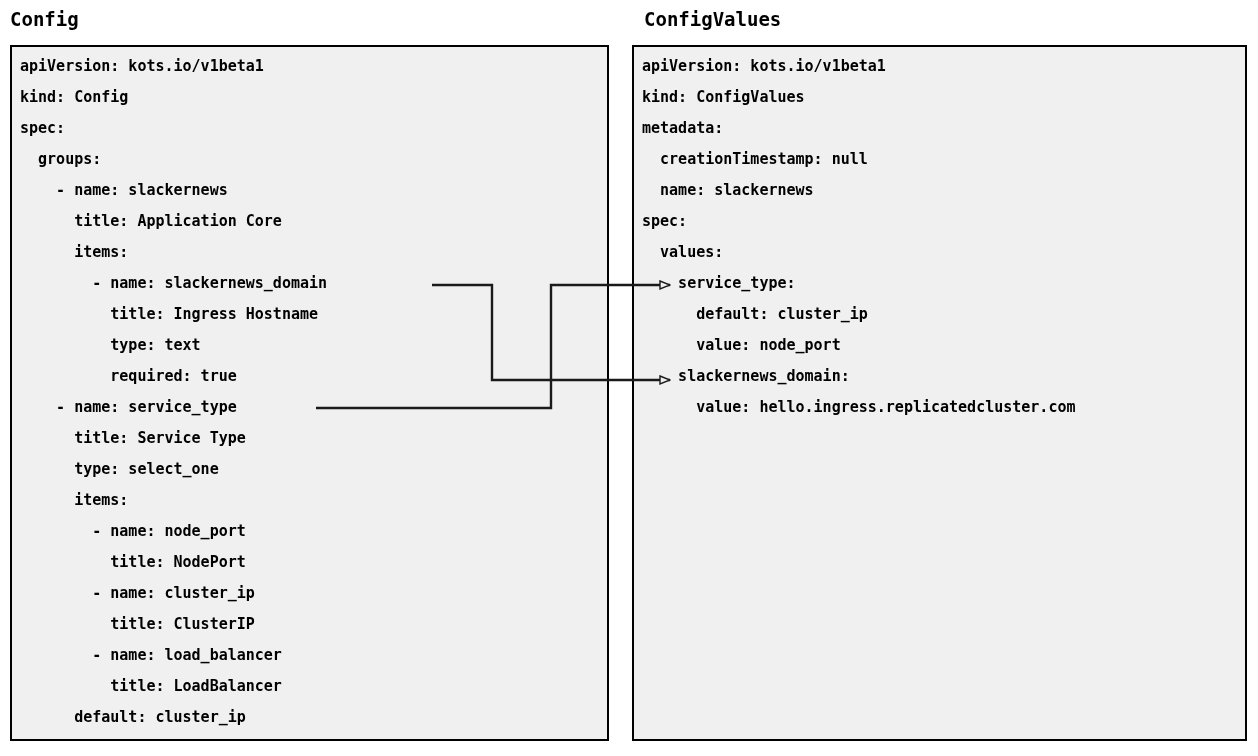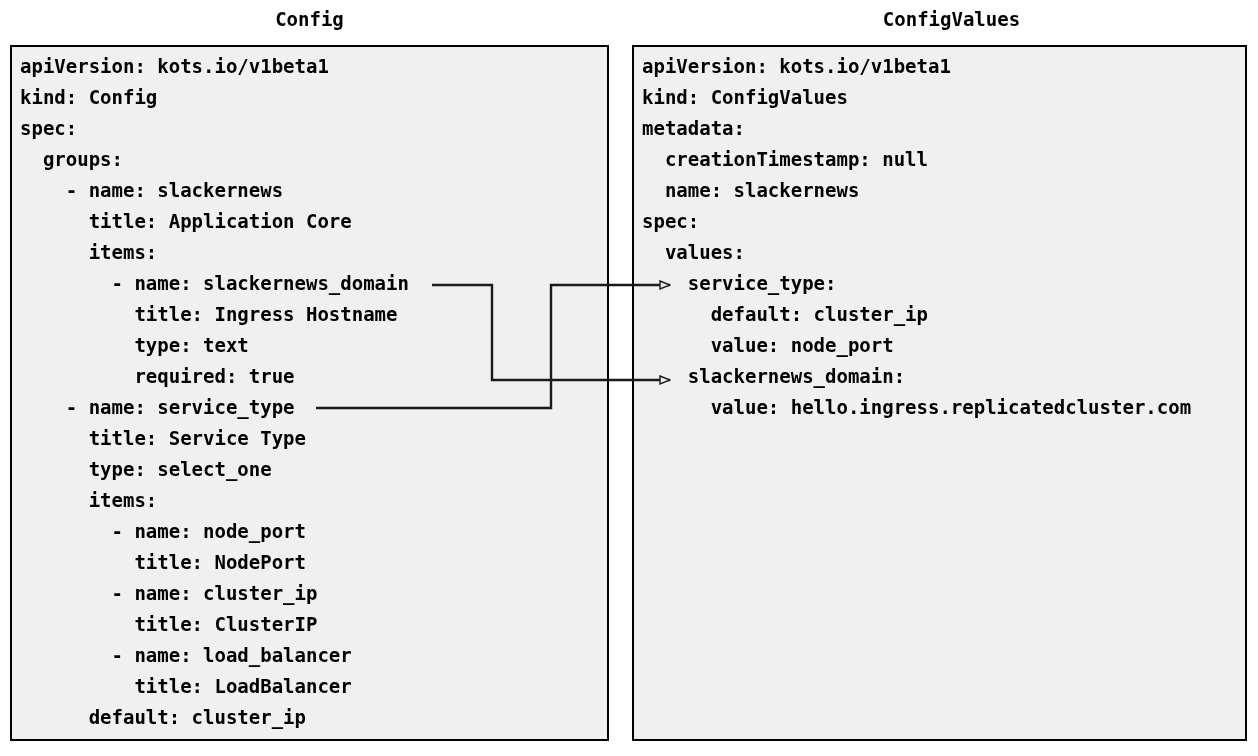--- a/index.html
+++ b/index.html
@@ -15,21 +15,20 @@
     font-family: "DejaVu Sans Mono", "Liberation Mono", monospace;
   }
 
   .panel-title {
     position: absolute;
     top: 8px;
     font-family: "DejaVu Sans Mono", "Liberation Mono", monospace;
     font-size: 19px;
     font-weight: bold;
     color: #000000;
-    text-align: center;
     letter-spacing: 0px;
     white-space: pre;
   }
   #title-config  { left: 10px;  width: 599px; }
   #title-values  { left: 644px; width: 615px; }
 
   .panel-box {
     position: absolute;
     top: 45px;
     height: 696px;
@@ -40,21 +39,21 @@
   #panel-config { left: 10px;  width: 599px; }
   #panel-values { left: 632px; width: 615px; }
 
   .yaml-block {
     position: absolute;
     top: 0;
     left: 0;
     padding: 0;
     margin: 0;
     font-family: "DejaVu Sans Mono", "Liberation Mono", monospace;
-    font-size: 19px;
+    font-size: 15px;
     font-weight: bold;
     line-height: 31px;
     color: #000000;
     white-space: pre;
   }
   #yaml-config { left: 20px; top: 51px; }
   #yaml-values { left: 642px; top: 51px; }
 
   .yaml-line {
     display: block;

